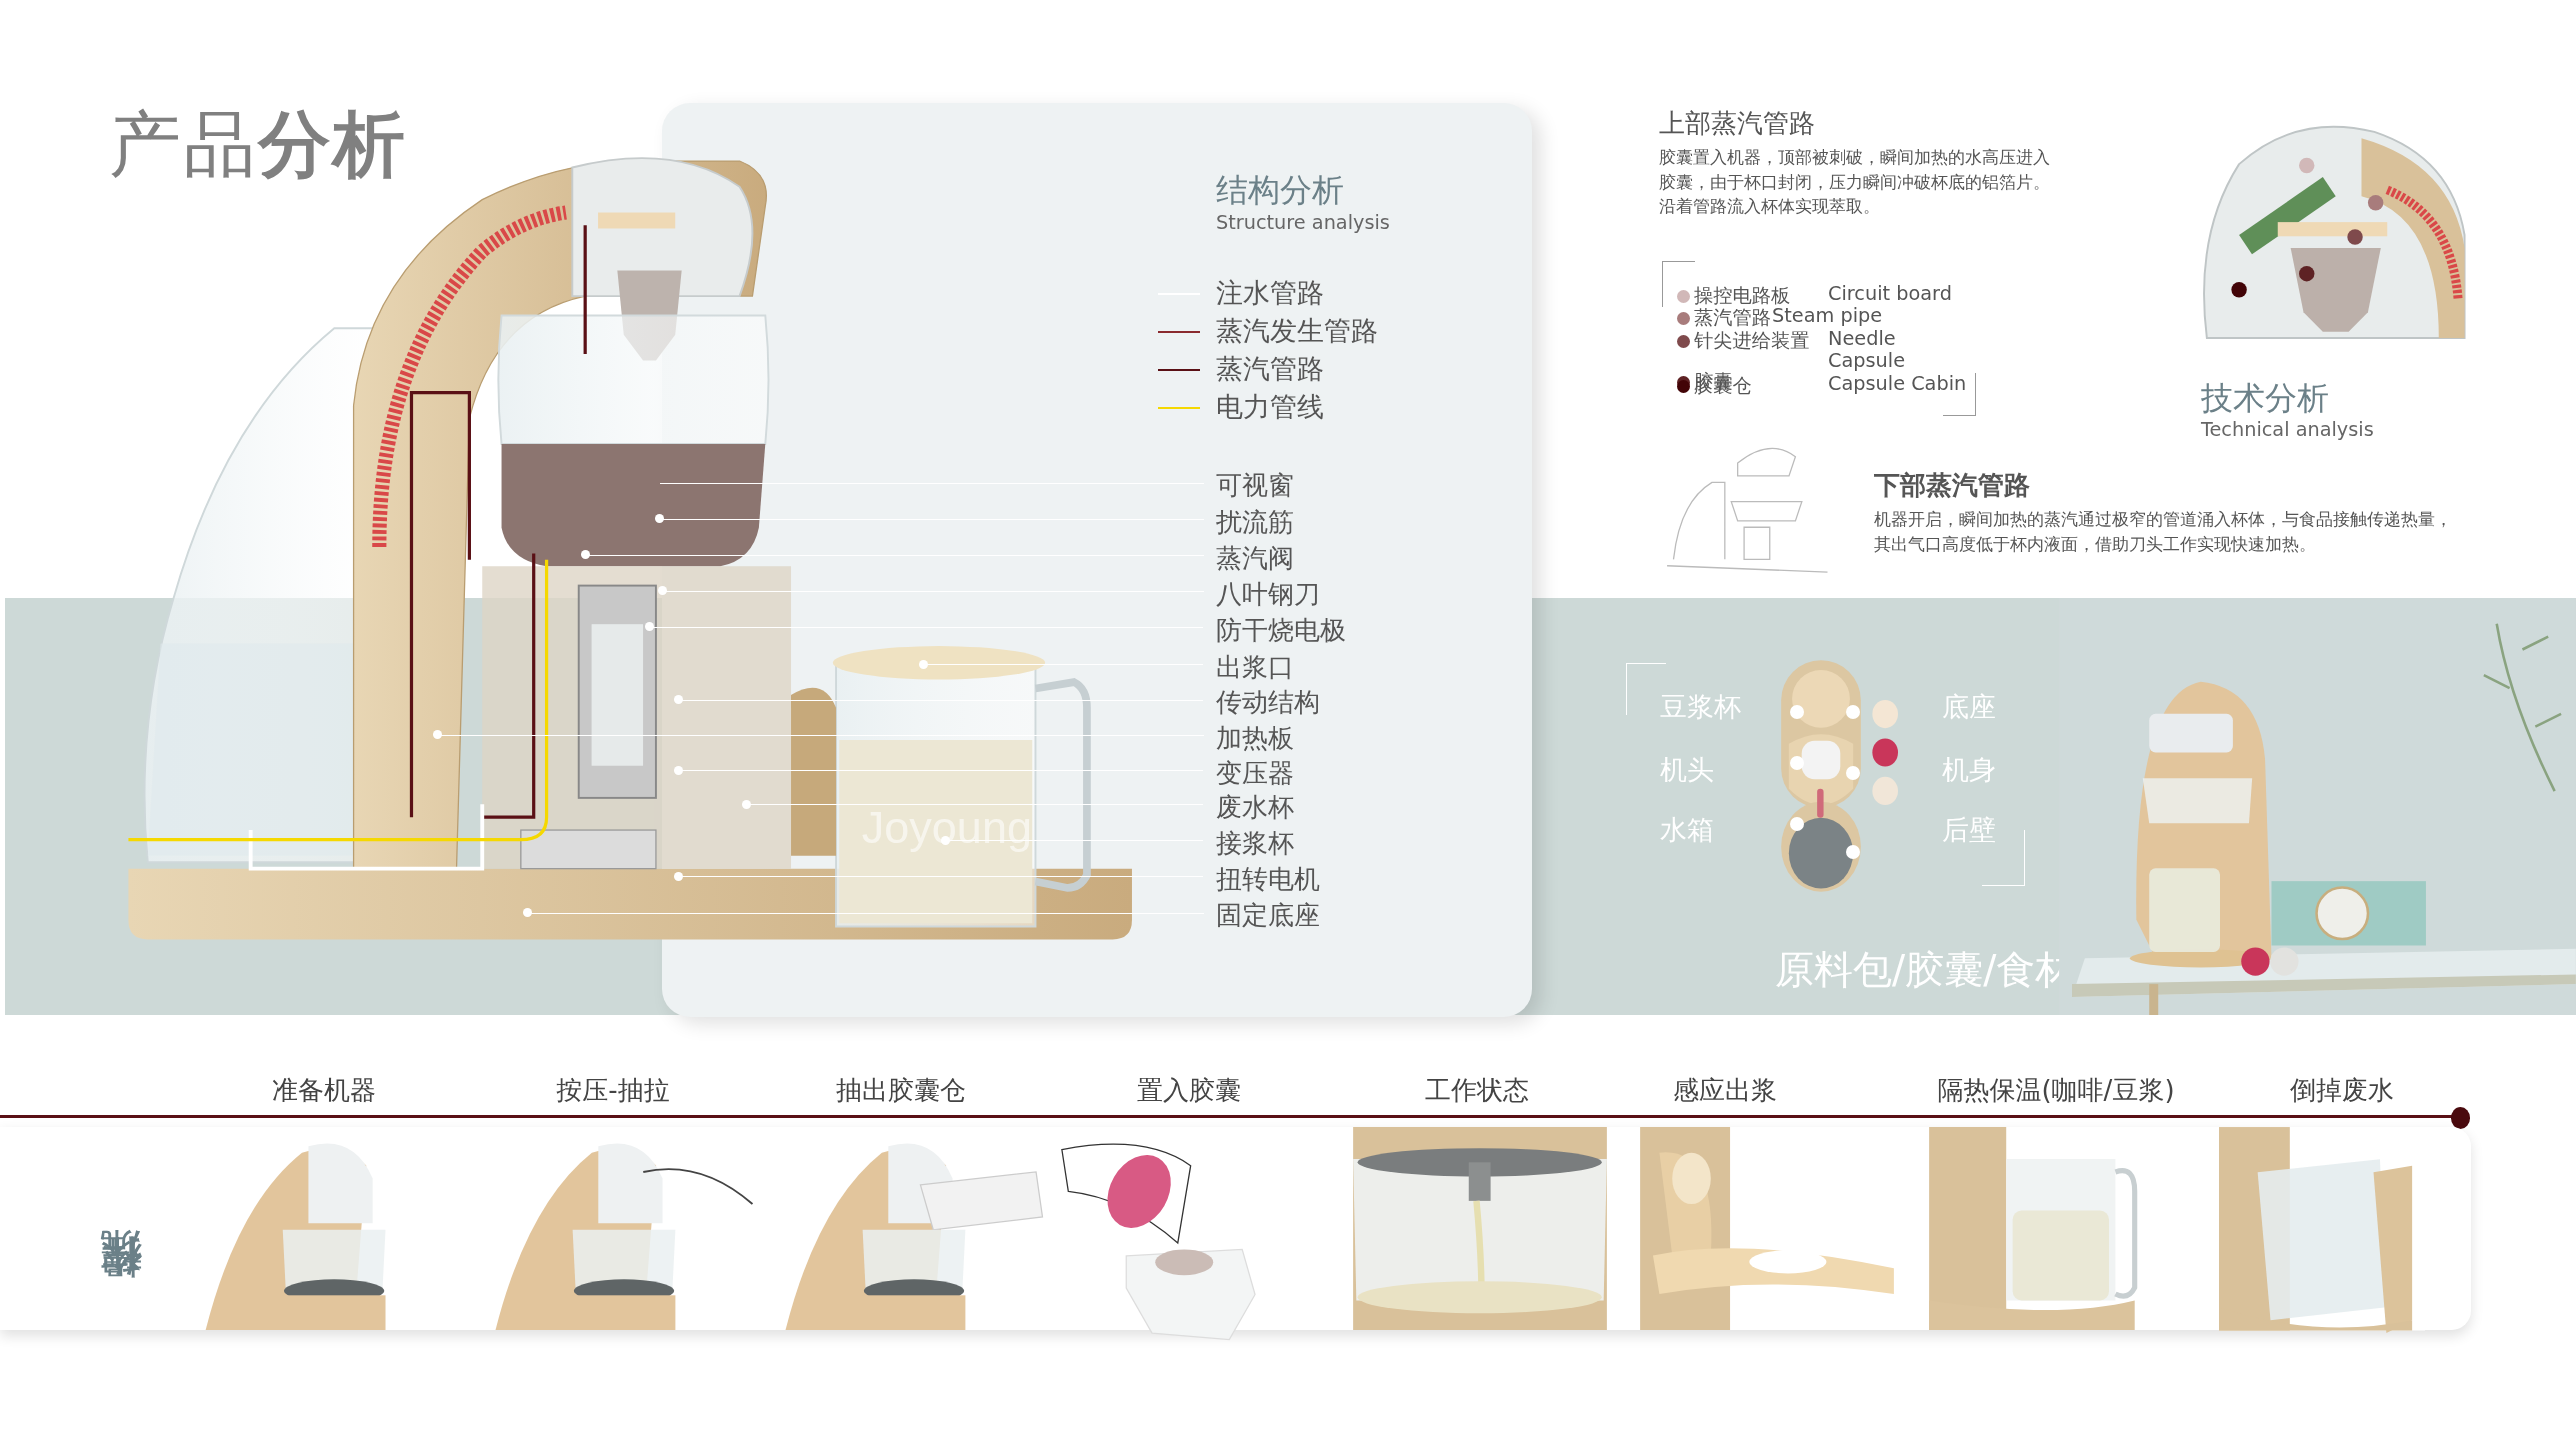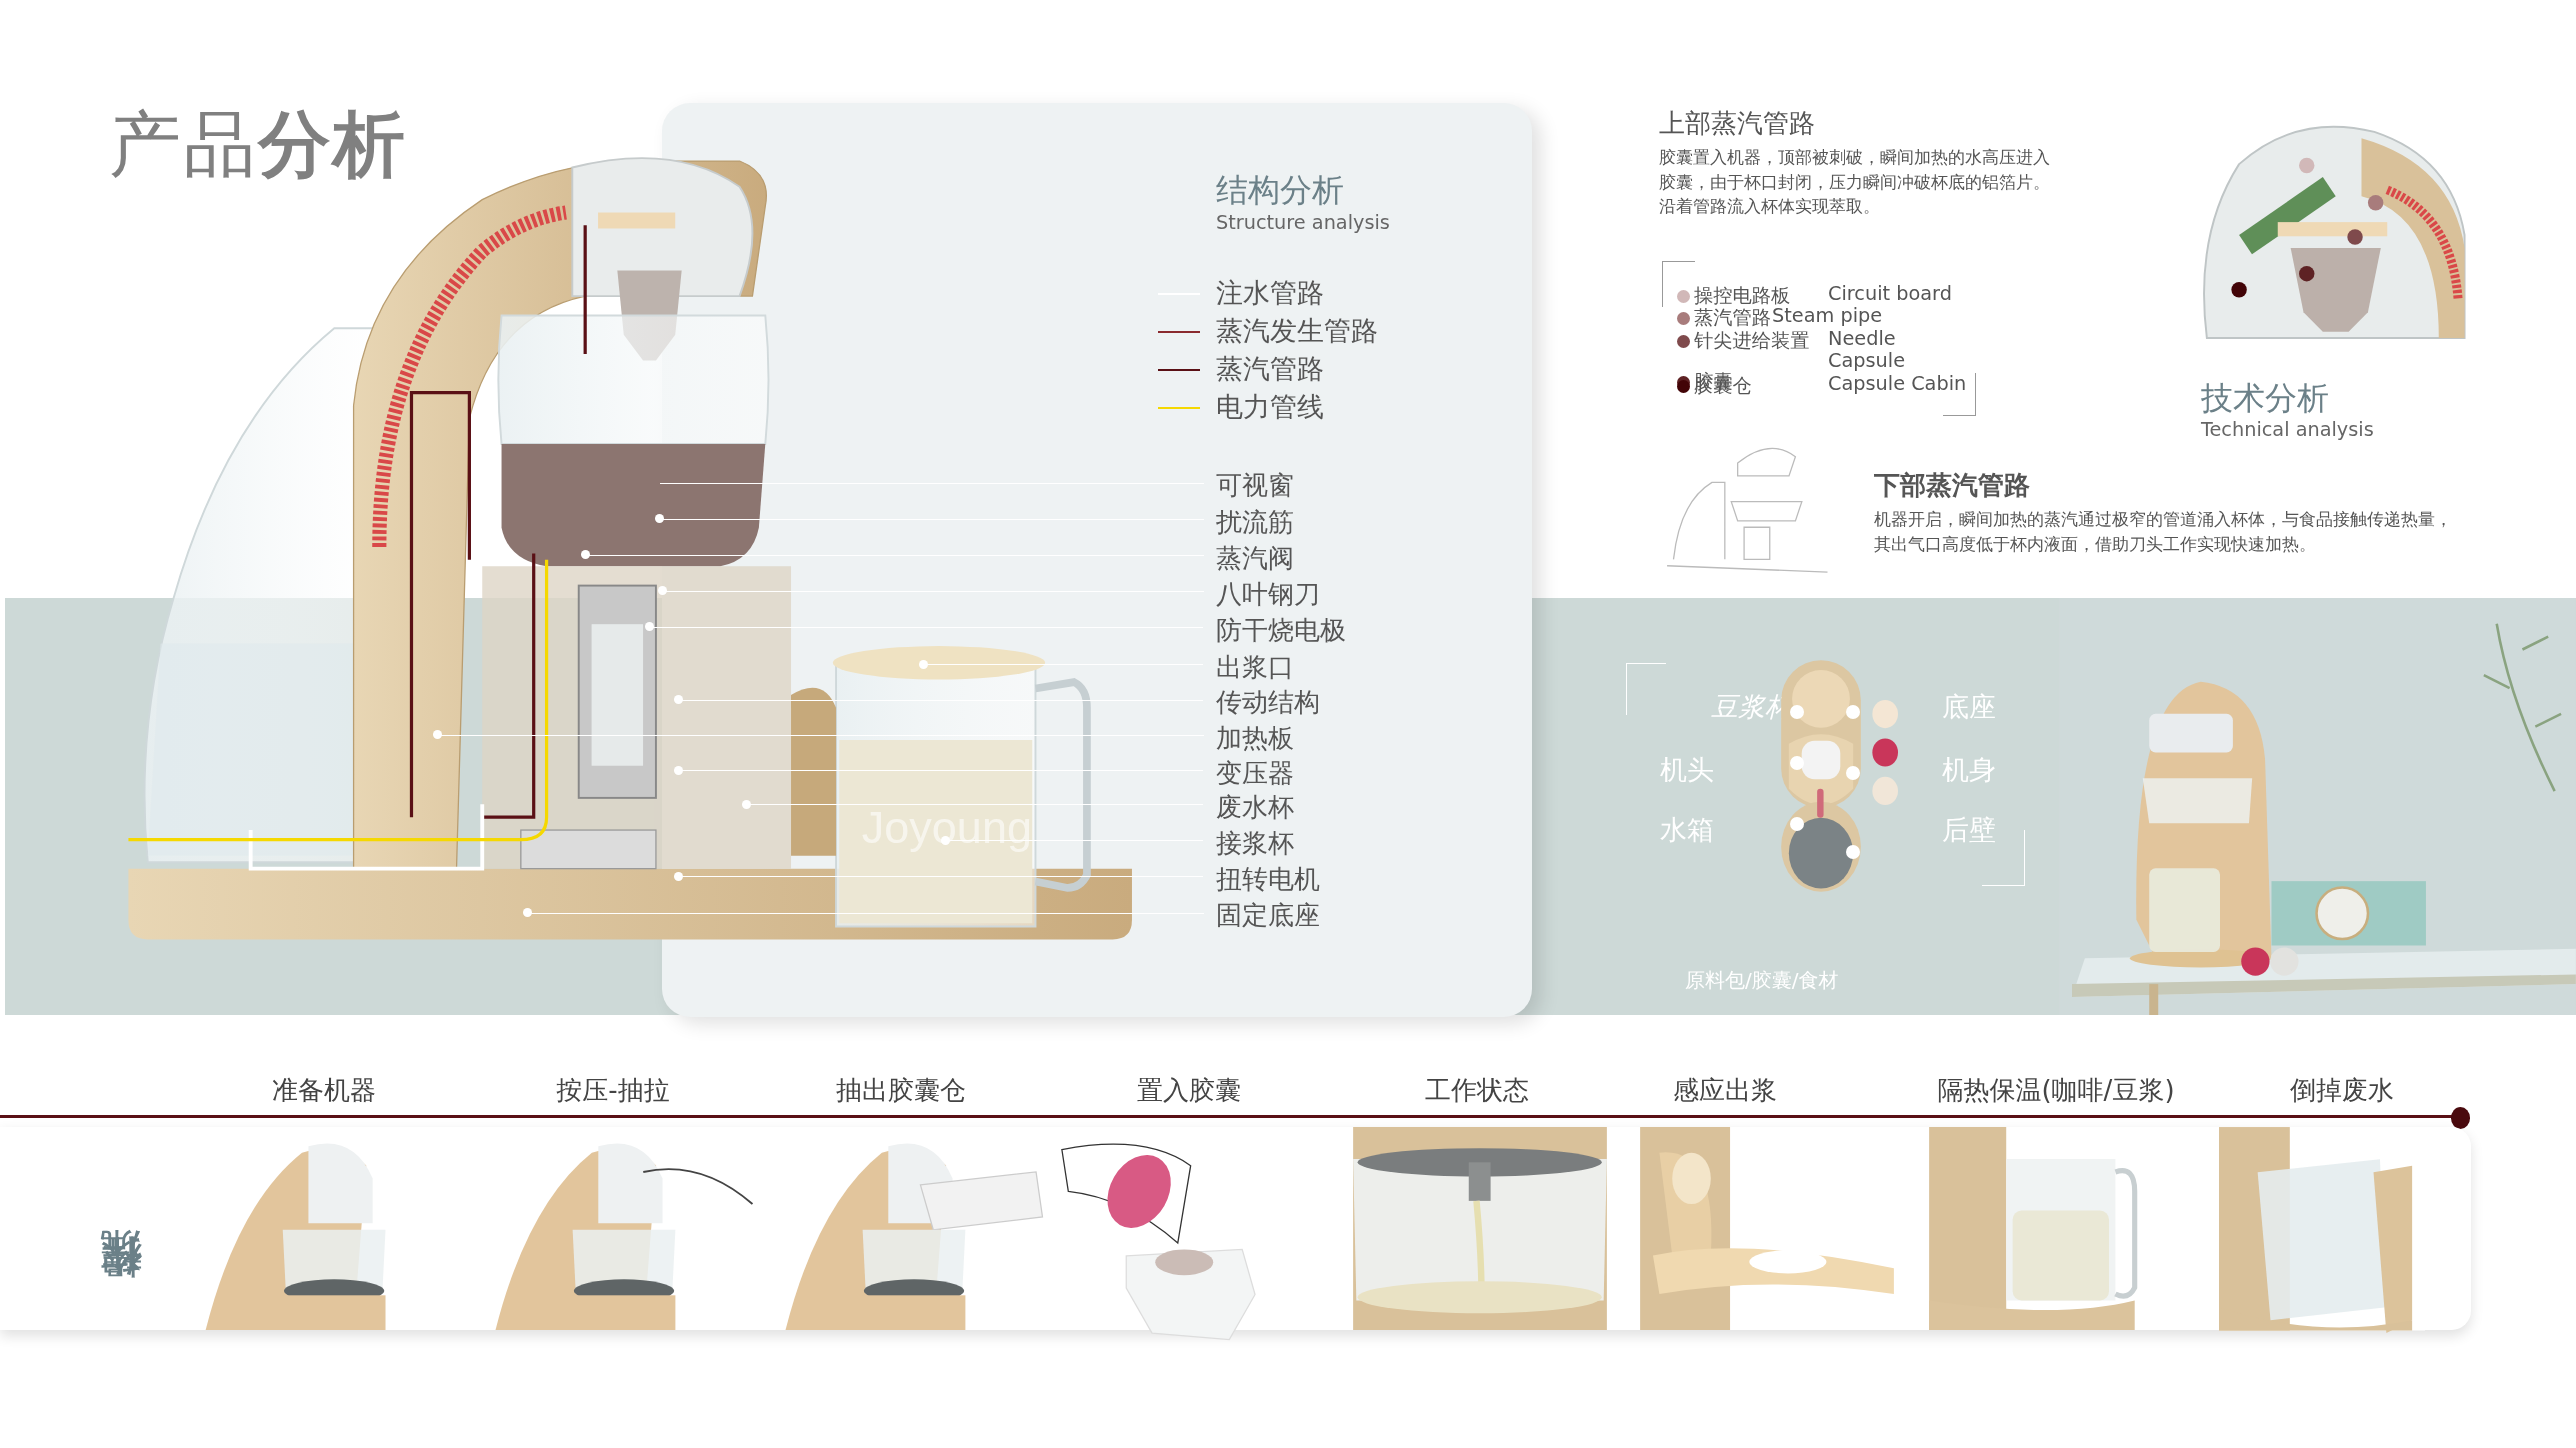--- a/index.html
+++ b/index.html
@@ -193,21 +193,21 @@
 <svg class="abs" style="left:1654px;top:431px;width:193px;height:154px;" viewBox="0 0 300 240">
   <path d="M20 210 L270 220 M30 200 Q40 110 90 80 L110 80 L110 200 M130 50 Q180 10 220 40 L210 70 L130 70 Z M120 110 L230 110 L220 140 L130 140 Z M140 150 L180 150 L180 200 L140 200 Z" fill="none" stroke="#bbb" stroke-width="2"></path>
 </svg>
 
 <div class="abs desc-title" style="left:1874px;top:468px;font-weight:bold;">下部蒸汽管路</div>
 <div class="abs desc-text" style="left:1874px;top:507px;width:579px;">机器开启，瞬间加热的蒸汽通过极窄的管道涌入杯体，与食品接触传递热量，其出气口高度低于杯内液面，借助刀头工作实现快速加热。</div>
 
 <div class="corner" style="left:1626px;top:663px;width:39px;height:51px;border-left:1.3px solid #fff;border-top:1.3px solid #fff;"></div>
 <div class="corner" style="left:1982px;top:830px;width:42px;height:55px;border-right:1.3px solid #fff;border-bottom:1.3px solid #fff;"></div>
 
-<div class="white-label" style="left:1711px;top:689px;font-style:italic;">豆浆杯</div>
+<div class="white-label" style="left:1660px;top:689px;">豆浆杯</div>
 <div class="white-label" style="left:1660px;top:752px;">机头</div>
 <div class="white-label" style="left:1660px;top:812px;">水箱</div>
 <div class="white-label" style="left:1942px;top:689px;">底座</div>
 <div class="white-label" style="left:1942px;top:752px;">机身</div>
 <div class="white-label" style="left:1942px;top:812px;">后壁</div>
 
 <svg class="abs" style="left:1776px;top:660px;width:90px;height:232px;" viewBox="0 0 140 360">
   <rect x="8" y="0" width="124" height="230" rx="62" fill="#dcc7a2"></rect>
   <circle cx="70" cy="60" r="45" fill="#ecd8b6"></circle>
   <path d="M20 130 Q70 100 120 130 L120 200 Q70 250 20 200 Z" fill="#e8d4b0"></path>
@@ -222,21 +222,21 @@
 <div class="hotspot" style="left:1846px;top:766px;"></div>
 <div class="hotspot" style="left:1790px;top:817px;"></div>
 <div class="hotspot" style="left:1846px;top:845px;"></div>
 
 <svg class="abs" style="left:1871px;top:698px;width:29px;height:109px;" viewBox="0 0 45 170">
   <ellipse cx="22" cy="25" rx="20" ry="22" fill="#f4e6d4"></ellipse>
   <ellipse cx="22" cy="85" rx="20" ry="22" fill="#c9365a"></ellipse>
   <ellipse cx="22" cy="145" rx="20" ry="22" fill="#f1e6d8"></ellipse>
 </svg>
 
-<div class="white-label" style="left:1685px;top:943px;font-size:20px;margin-top:24px;">原料包/胶囊/食材</div>
+<div class="white-label" style="left:1775px;top:943px;font-size:39px;">原料包/胶囊/食材</div>
 
 <svg class="abs" style="left:2059px;top:598px;width:517px;height:417px;" viewBox="0 0 803 648">
   <rect x="0" y="0" width="803" height="648" fill="#cfdada"></rect>
   <path d="M40 560 L803 545 L803 600 L20 620 Z" fill="#e3ebec"></path>
   <path d="M20 600 L803 585 L803 600 L20 620 Z" fill="#c7c9b8"></path>
   <rect x="140" y="600" width="14" height="48" fill="#c9b48e"></rect>
   <path d="M120 500 Q115 150 220 130 Q310 140 320 250 L330 560 L150 560 Z" fill="#e2c59c"></path>
   <rect x="140" y="180" width="130" height="60" rx="10" fill="#e9ecee"></rect>
   <path d="M130 280 L300 280 L295 350 L140 350 Z" fill="#eef3f4" opacity="0.8"></path>
   <ellipse cx="220" cy="560" rx="110" ry="14" fill="#dfc292"></ellipse>

